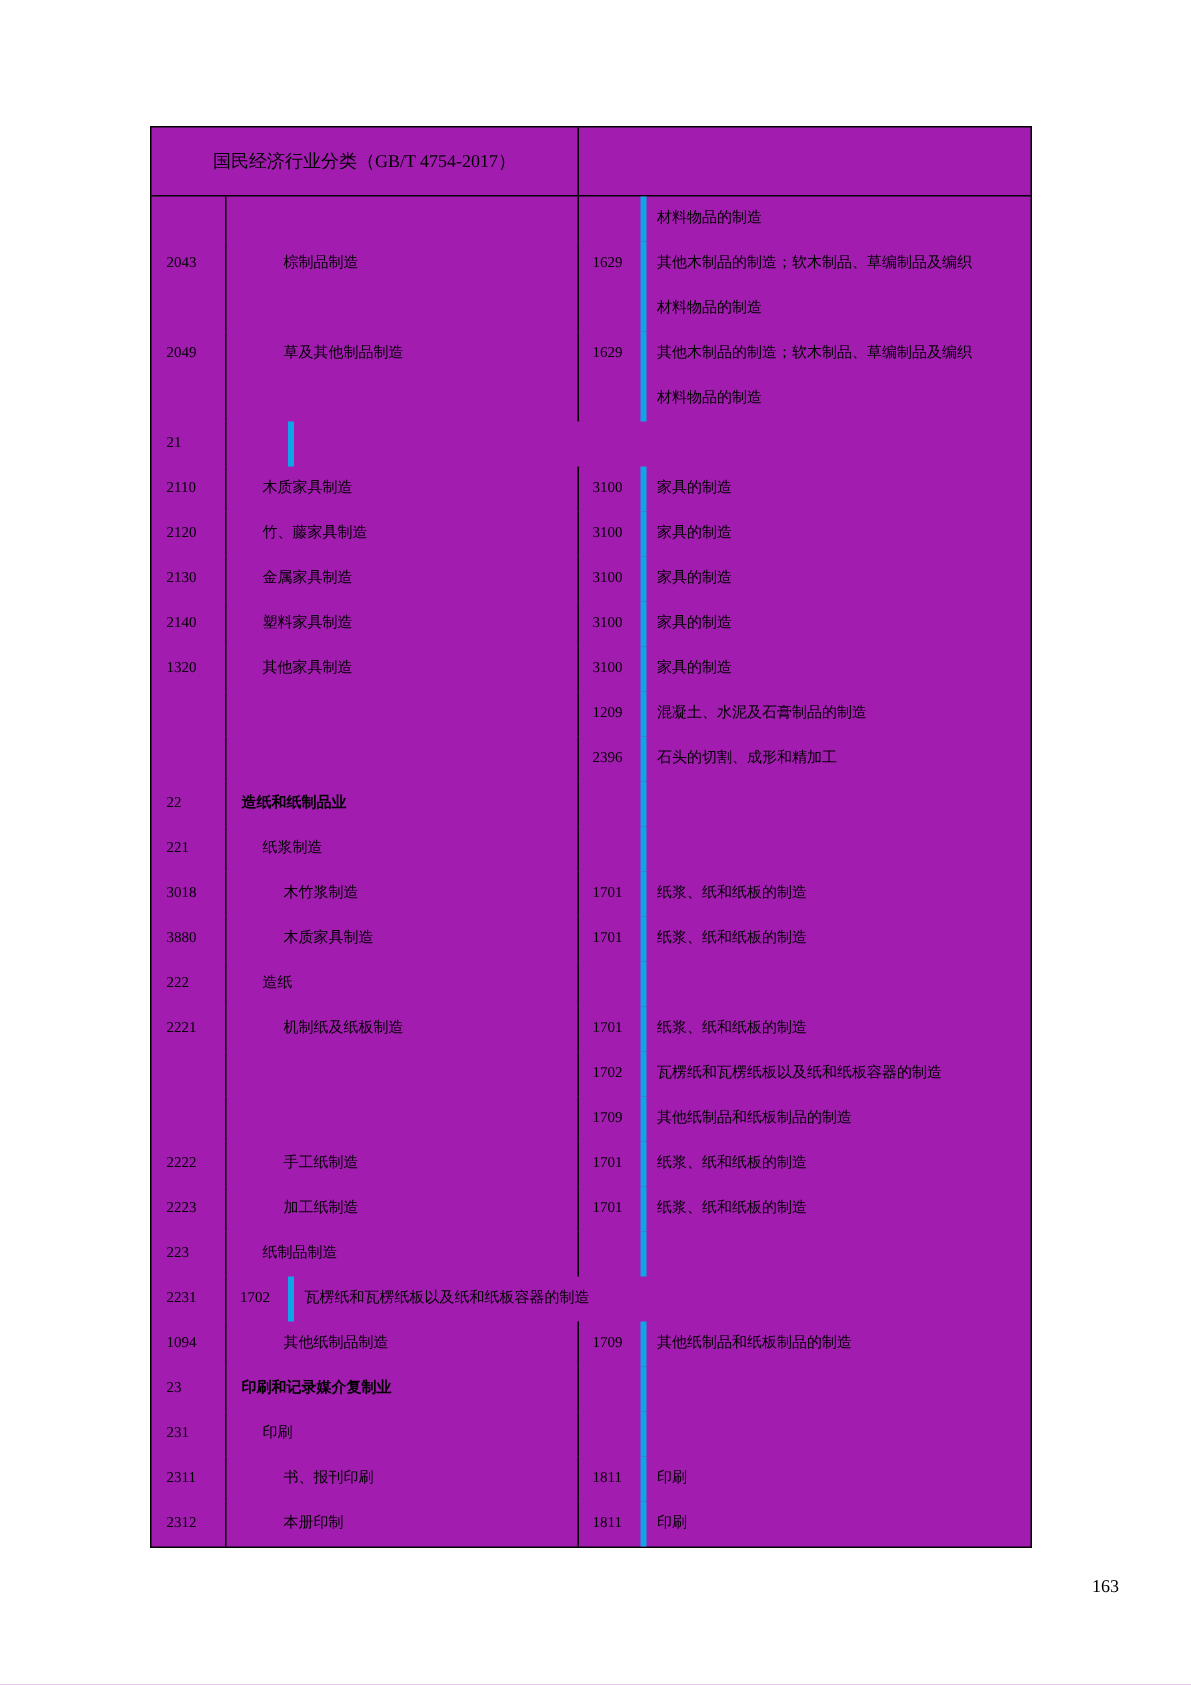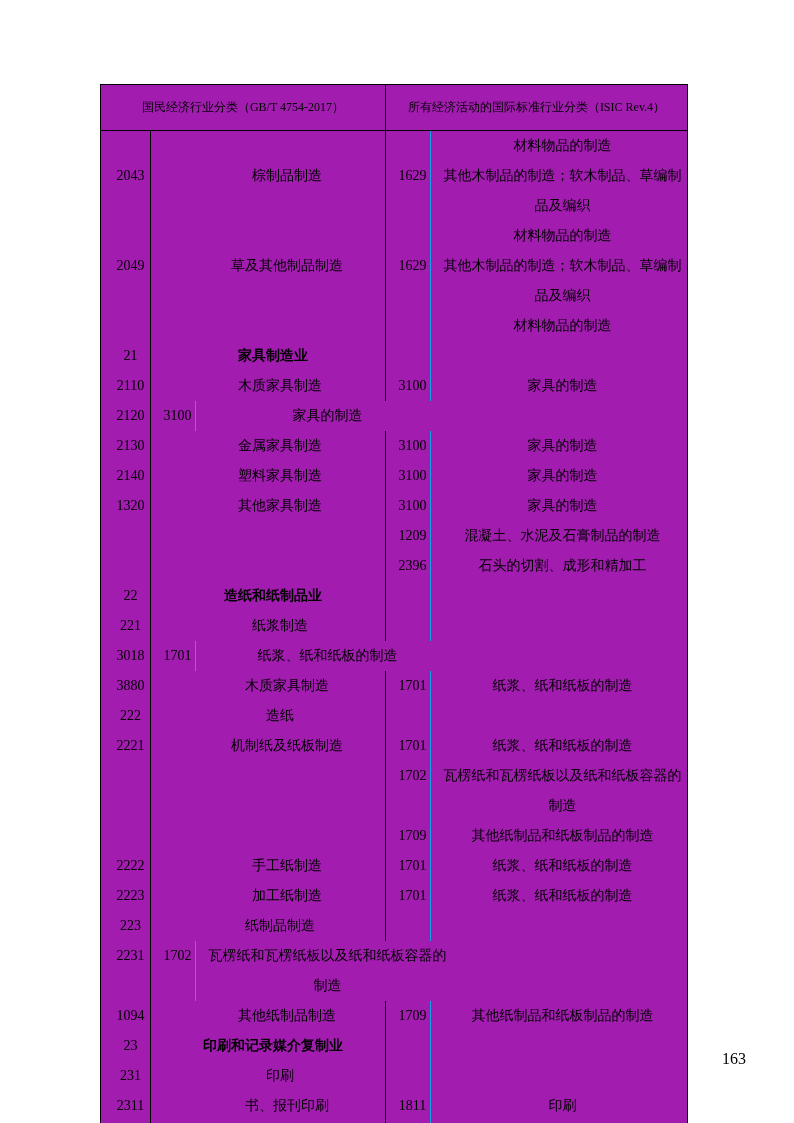--- a/index.html
+++ b/index.html
@@ -32,47 +32,45 @@
     justify-content: center;
     text-align: center;
   }
   .th-left  { width: 285px; border-right: 1px solid #000; }
   .th-right { width: 301px; }
   .tbody { width: 100%; }
   .row {
     display: flex;
     align-items: stretch;
     min-height: 30px;
-    font-size: 14px;
+    font-size: 10px;
     line-height: 30px;
-    text-align: center;
   }
   .cell { flex: 0 0 auto; }
   .gb-code   { width: 50px;  border-right: 1px solid #000; padding-left: 10px; }
   .gb-name   { width: 235px; border-right: 1px solid #000; }
-  .isic-code { width: 45px;  border-right: 1px solid #0ea5e9; padding-left: 9px; }
+  .isic-code { width: 45px;  border-right: 4px solid #0ea5e9; padding-left: 9px; }
   .isic-name { width: 256px; padding-left: 7px; white-space: pre-line; }
   .lvl0 { padding-left: 10px; }
   .lvl1 { padding-left: 24px; }
   .lvl2 { padding-left: 38px; }
   .bold { font-weight: bold; }
   .page-number {
     position: absolute;
     top: 1050px;
     right: 48px;
-    font-size: 16px;
+    font-size: 12px;
   }
 </style>
 </head>
 <body>
 
 <div class="doc-table">
   <div class="thead">
     <div class="th th-left">国民经济行业分类（GB/T 4754-2017）</div>
-    <div class="th th-right">所有经济活动的国际标准行业分类（ISIC Rev.4）</div>
   </div>
   <div class="tbody">
       <div class="row">
     <div class="cell gb-code"></div>
     <div class="cell gb-name lvl0"></div>
     <div class="cell isic-code"></div>
     <div class="cell isic-name">材料物品的制造</div>
   </div>
       <div class="row">
     <div class="cell gb-code">2043</div>
@@ -83,32 +81,32 @@
   </div>
       <div class="row">
     <div class="cell gb-code">2049</div>
     <div class="cell gb-name lvl2">草及其他制品制造</div>
     <div class="cell isic-code">1629</div>
     <div class="cell isic-name">其他木制品的制造；软木制品、草编制品及编织
 材料物品的制造</div>
   </div>
       <div class="row">
     <div class="cell gb-code">21</div>
-    <div class="cell gb-name lvl0 bold">家具制造业</div>
     <div class="cell isic-code"></div>
     <div class="cell isic-name"></div>
   </div>
       <div class="row">
     <div class="cell gb-code">2110</div>
     <div class="cell gb-name lvl1">木质家具制造</div>
     <div class="cell isic-code">3100</div>
     <div class="cell isic-name">家具的制造</div>
   </div>
       <div class="row">
     <div class="cell gb-code">2120</div>
+    <div class="cell gb-name lvl1">竹、藤家具制造</div>
     <div class="cell isic-code">3100</div>
     <div class="cell isic-name">家具的制造</div>
   </div>
       <div class="row">
     <div class="cell gb-code">2130</div>
     <div class="cell gb-name lvl1">金属家具制造</div>
     <div class="cell isic-code">3100</div>
     <div class="cell isic-name">家具的制造</div>
   </div>
       <div class="row">
@@ -142,20 +140,21 @@
     <div class="cell isic-name"></div>
   </div>
       <div class="row">
     <div class="cell gb-code">221</div>
     <div class="cell gb-name lvl1">纸浆制造</div>
     <div class="cell isic-code"></div>
     <div class="cell isic-name"></div>
   </div>
       <div class="row">
     <div class="cell gb-code">3018</div>
+    <div class="cell gb-name lvl2">木竹浆制造</div>
     <div class="cell isic-code">1701</div>
     <div class="cell isic-name">纸浆、纸和纸板的制造</div>
   </div>
       <div class="row">
     <div class="cell gb-code">3880</div>
     <div class="cell gb-name lvl2">木质家具制造</div>
     <div class="cell isic-code">1701</div>
     <div class="cell isic-name">纸浆、纸和纸板的制造</div>
   </div>
       <div class="row">

